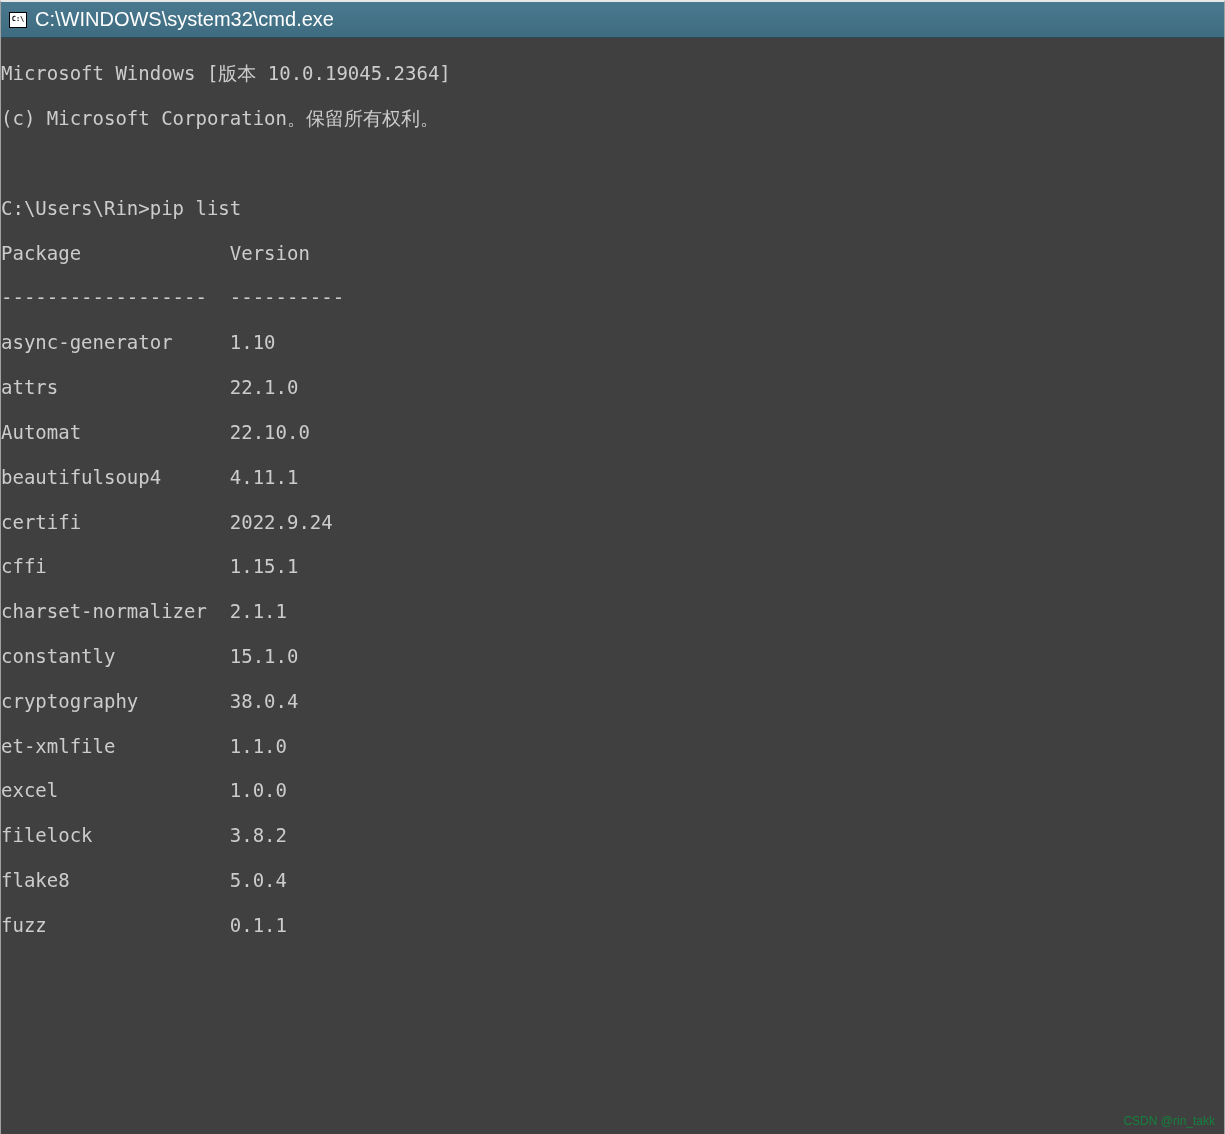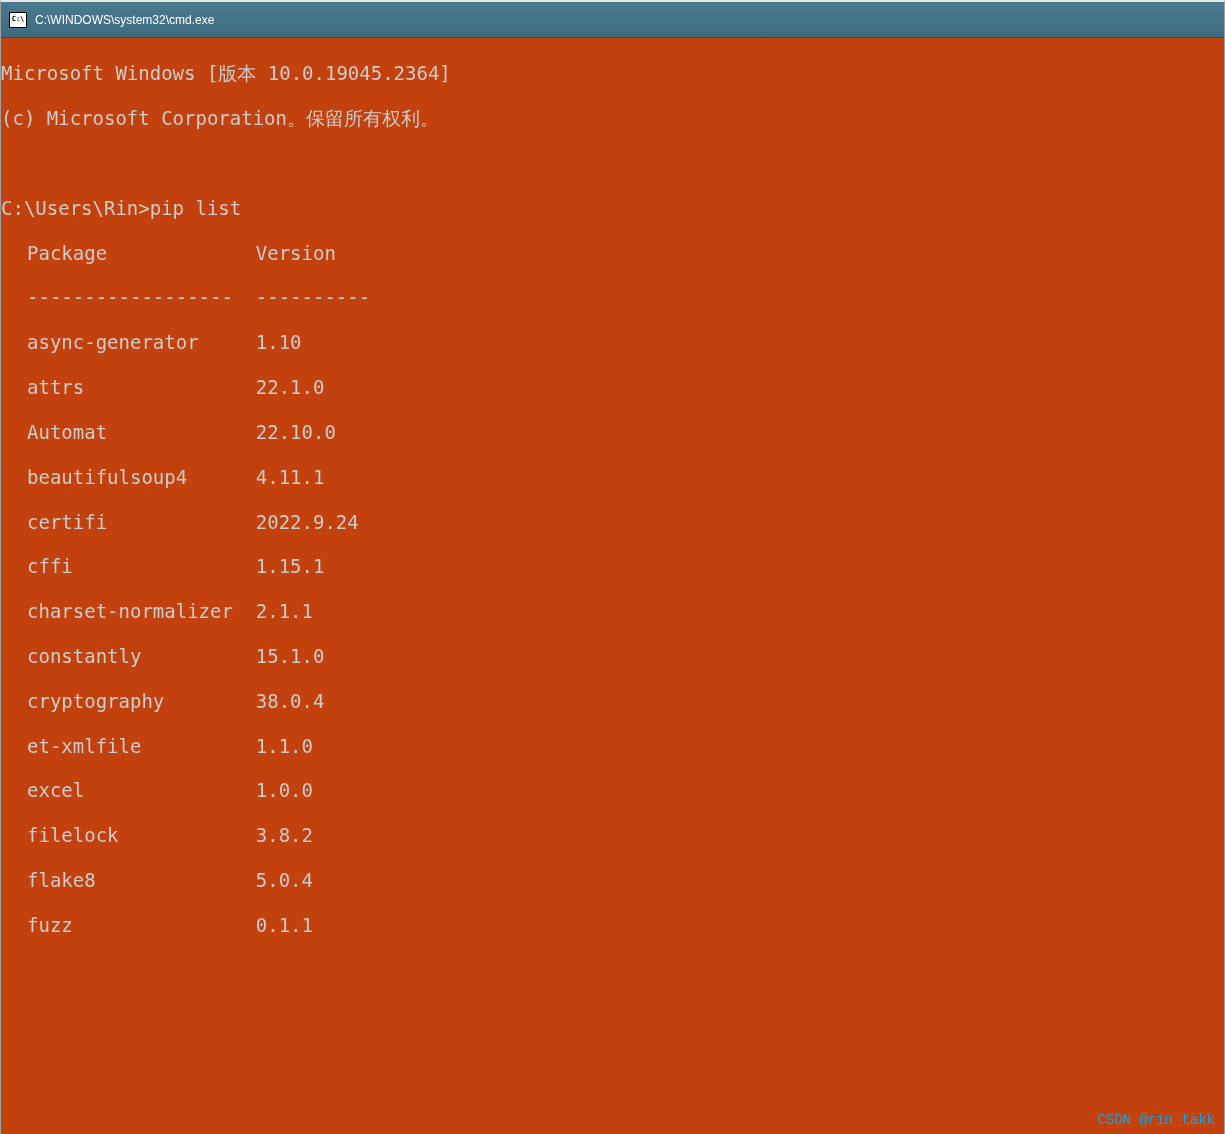--- a/index.html
+++ b/index.html
@@ -42,60 +42,59 @@
       align-items: center;
       justify-content: center;
       font-size: 7px;
       font-family: monospace;
       font-weight: bold;
       color: #000;
       line-height: 1;
     }
     .title-text {
       color: #ffffff;
-      font-size: 12px;
+      font-size: 20px;
       font-family: 'Segoe UI', Tahoma, sans-serif;
       font-weight: 400;
     }
     .terminal {
-      background: #c2410c;
+      background: #404040;
       flex: 1;
       padding: 2px 0 0 0;
       color: #cccccc;
       font-size: 19px;
       line-height: 1.18;
       font-family: 'NSimSun', 'SimSun', 'Consolas', monospace;
       white-space: pre;
       overflow: hidden;
     }
     .terminal-line {
       display: block;
     }
     .package-row {
       display: block;
-      padding-left: 26px;
     }
     .pkg-name {
       display: inline-block;
       width: 20ch;
     }
     .pkg-version {
       display: inline-block;
     }
     .header-row .pkg-name,
     .divider-row .pkg-name {
       width: 20ch;
     }
     .watermark {
       position: absolute;
       bottom: 6px;
       right: 10px;
-      color: #0ea5e9;
-      font-size: 14px;
-      font-family: Liberation Mono, monospace;
+      color: #15803d;
+      font-size: 12px;
+      font-family: Liberation Sans, sans-serif;
     }
   </style>
 </head>
 <body>
 
 <div class="window-frame">
   <div class="titlebar">
     <div class="title-icon">C:\</div>
     <div class="title-text">C:\WINDOWS\system32\cmd.exe</div>
   </div>

